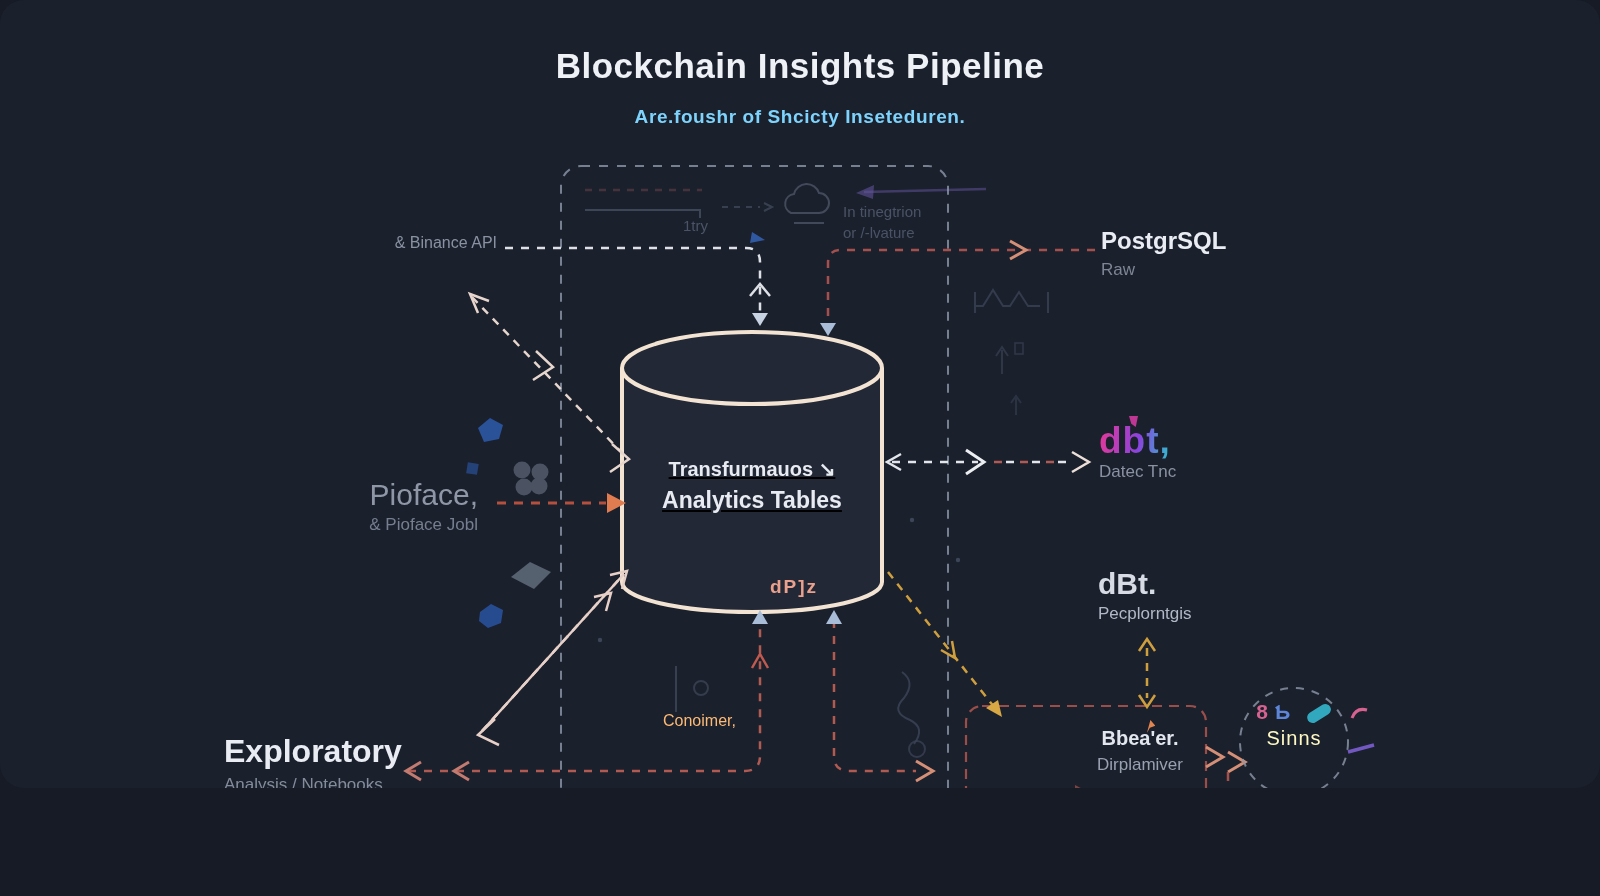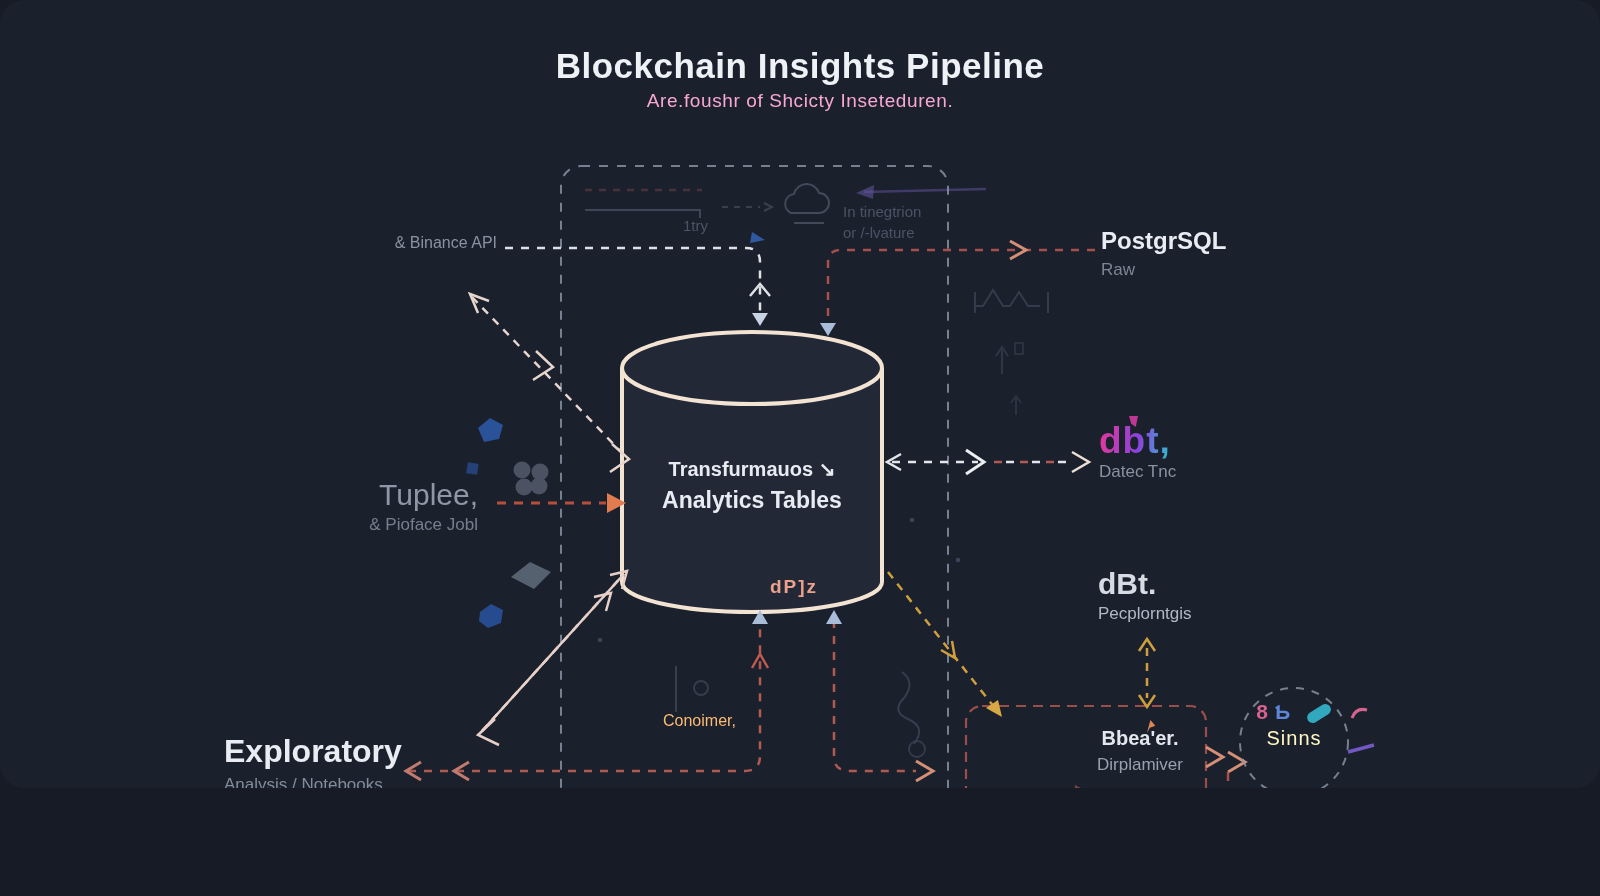--- a/index.html
+++ b/index.html
@@ -2,21 +2,21 @@
 <html><head>
 <meta charset="utf-8">
 <style>
   html,body{margin:0;padding:0;background:#161b26;}
   .stage{position:relative;width:1600px;height:788px;background:#1b202d;overflow:hidden;
          font-family:"Liberation Sans",sans-serif;border-radius:24px;}
   .layer{position:absolute;left:0;top:0;width:1600px;height:896px;}
   .abs{position:absolute;}
   .hdr{position:absolute;top:46px;left:0;width:100%;text-align:center;}
   .title{font-size:35px;font-weight:bold;color:#eef1f6;letter-spacing:.5px;}
-  .subtitle{margin-top:4px;font-size:19px;color:#f9a8d4;letter-spacing:.6px;}
+  .subtitle{margin-top:20px;font-size:19px;color:#7dd3fc;letter-spacing:.6px;font-weight:bold;}
   .node .label{font-size:22px;font-weight:600;color:#e9edf3;}
   .node .sub{font-size:17px;color:#848c9b;margin-top:5px;}
   .r{text-align:right;}
   .c{text-align:center;}
   
   .etherscan{left:250px;top:229px;width:247px;}
   .etherscan .label{font-size:21px;}
   .etherscan .sub{font-size:16px;color:#8a92a2;}
   .postgres{left:1101px;top:227px;}
   .postgres .label{font-size:24px;}
@@ -42,21 +42,21 @@
   .tick{position:absolute;left:57%;top:-7px;width:10px;height:13px;background:#e0854f;
       clip-path:polygon(15% 100%,50% 0,100% 45%,45% 60%);}
   .sinns{left:1234px;top:700px;width:120px;}
   .sinns .g1{font-size:21px;font-weight:bold;color:#d66290;}
   .sinns .g2{font-size:21px;font-weight:bold;color:#5d85d8;margin-left:3px;}
   .capsule{display:inline-block;width:26px;height:11px;background:#35b7cf;border-radius:6px;
       transform:rotate(-32deg);margin-left:11px;margin-bottom:3px;vertical-align:middle;opacity:.9;}
   .sinns .label{font-size:20px;font-weight:400;color:#fef9c3;letter-spacing:1px;margin-top:3px;}
   .sybar{left:1262px;top:791px;font-size:16px;font-weight:bold;letter-spacing:1px;transform:rotate(-7deg);}
   .sybar .p{color:#d66290;} .sybar .b{color:#5d85d8;} .sybar .g{color:#58b368;}
-  .cyltext{left:602px;top:457px;width:300px;}
+  .cyltext{left:602px;top:457px;width:300px;text-decoration:underline;}
   .cyl1{font-size:20px;font-weight:bold;color:#e8ecf2;}
   .cyl2{font-size:23px;font-weight:bold;color:#e8ecf2;margin-top:6px;}
   .cyl3{font-size:17px;color:#6c7485;margin-top:7px;}
   .cylglyph{left:770px;top:576px;font-size:19px;font-weight:bold;color:#e9a18d;letter-spacing:2px;}
   .ghosttxt{color:#4b5466;font-size:15px;}
   .gtry{left:683px;top:217px;}
   .gint{left:843px;top:201px;line-height:1.4;color:#4a5365;}
   .gcons{left:663px;top:712px;width:100px;font-size:16px;color:#fdba74;}
 </style>
 </head>
@@ -206,21 +206,21 @@
 <div class="abs node etherscan r">
   <div class="sub">&amp; Binance API</div>
 </div>
 
 <div class="abs node postgres">
   <div class="label">PostgrSQL</div>
   <div class="sub">Raw</div>
 </div>
 
 <div class="abs node airflow r">
-  <div class="label">Tuplee,</div>
+  <div class="label">Pioface,</div>
   <div class="sub">&amp; Pioface Jobl</div>
 </div>
 
 <div class="abs node dbtgrad">
   <div style="position:relative;">
     <span class="dbt-flag"></span>
     <div class="label">dbt,</div>
   </div>
   <div class="sub">Datec Tnc</div>
 </div>

